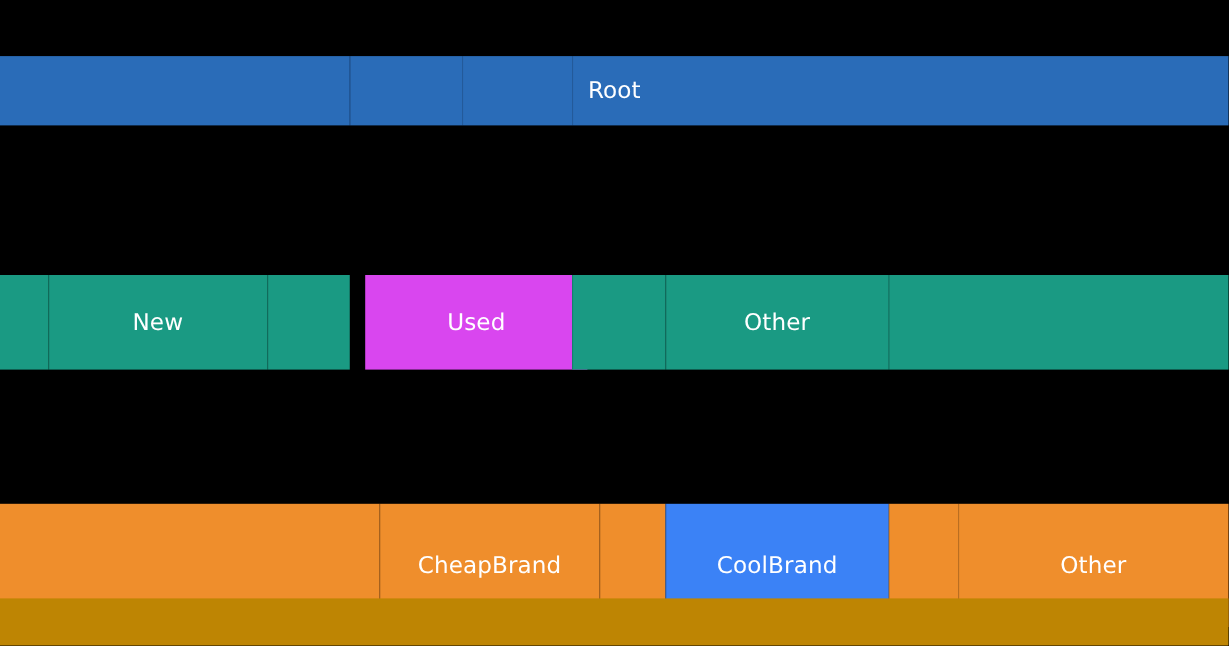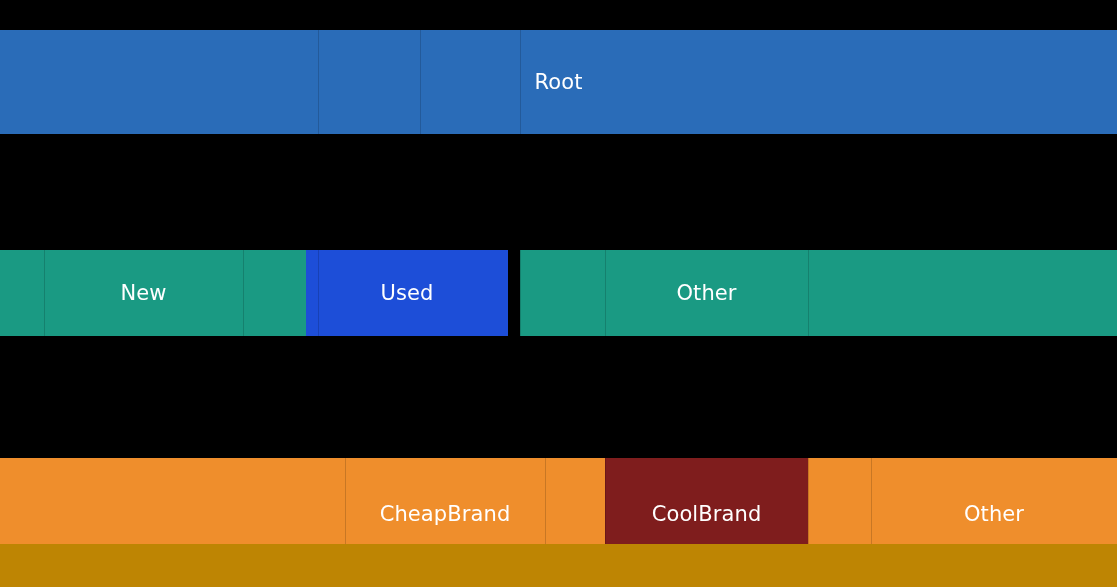--- a/index.html
+++ b/index.html
@@ -49,62 +49,62 @@
     top: 0;
     height: 100%;
     width: 1px;
     background: rgba(0,0,0,0.16);
   }
 </style>
 </head>
 <body>
 
 <div id="chart" style="background: rgb(0, 0, 0); width: 1117px; height: 587px;">
-    <div class="band" style="top: 30px; height: 104px;">
+    <div class="band" style="top: 51px; height: 63px;">
       <div class="node" style="left: 0px; width: 318px; background: rgb(42, 108, 184);"></div>
       <div class="node" style="left: 318px; width: 102px; background: rgb(42, 108, 184);"></div>
       <div class="seam" style="left: 318px;"></div>
       <div class="node" style="left: 420px; width: 100px; background: rgb(42, 108, 184);"></div>
       <div class="seam" style="left: 420px;"></div>
       <div class="node" style="left: 520px; width: 597px; background: rgb(42, 108, 184);"></div>
       <div class="seam" style="left: 520px;"></div>
       <div class="node" style="left: 0px; width: 1117px; background: transparent;">
         <span class="node-label">Root</span>
       </div>
     </div>
     <div class="band" style="top: 250px; height: 86px; padding-left: 44px;">
       <div class="node" style="left: 0px; width: 44px; background: rgb(26, 154, 131);"></div>
       <div class="node" style="left: 44px; width: 199px; background: rgb(26, 154, 131);">
         <span class="node-label">New</span>
       </div>
       <div class="seam" style="left: 44px;"></div>
       <div class="node" style="left: 243px; width: 75px; background: rgb(26, 154, 131);"></div>
       <div class="seam" style="left: 243px;"></div>
-      <div class="node" style="left: 306px; width: 202px; background: #1d4ed8;">
+      <div class="node" style="left: 332px; width: 202px; background: #d946ef;">
         <span class="node-label">Used</span>
       </div>
       <div class="seam" style="left: 318px;"></div>
       <div class="node" style="left: 520px; width: 85px; background: rgb(26, 154, 131);"></div>
       <div class="seam" style="left: 520px;"></div>
       <div class="node" style="left: 605px; width: 203px; background: rgb(26, 154, 131);">
         <span class="node-label">Other</span>
       </div>
       <div class="seam" style="left: 605px;"></div>
       <div class="node" style="left: 808px; width: 309px; background: rgb(26, 154, 131);"></div>
       <div class="seam" style="left: 808px;"></div>
     </div>
     <div class="band" style="top: 458px; height: 112px;">
       <div class="node" style="left: 0px; width: 345px; background: rgb(239, 142, 44);"></div>
       <div class="node" style="left: 345px; width: 200px; background: rgb(239, 142, 44);">
         <span class="node-label">CheapBrand</span>
       </div>
       <div class="seam" style="left: 345px;"></div>
       <div class="node" style="left: 545px; width: 60px; background: rgb(239, 142, 44);"></div>
       <div class="seam" style="left: 545px;"></div>
-      <div class="node" style="left: 605px; width: 203px; background: #7f1d1d;">
+      <div class="node" style="left: 605px; width: 203px; background: #3b82f6;">
         <span class="node-label">CoolBrand</span>
       </div>
       <div class="seam" style="left: 605px;"></div>
       <div class="node" style="left: 808px; width: 63px; background: rgb(239, 142, 44);"></div>
       <div class="seam" style="left: 808px;"></div>
       <div class="node" style="left: 871px; width: 246px; background: rgb(239, 142, 44);">
         <span class="node-label">Other</span>
       </div>
       <div class="seam" style="left: 871px;"></div>
     </div>

